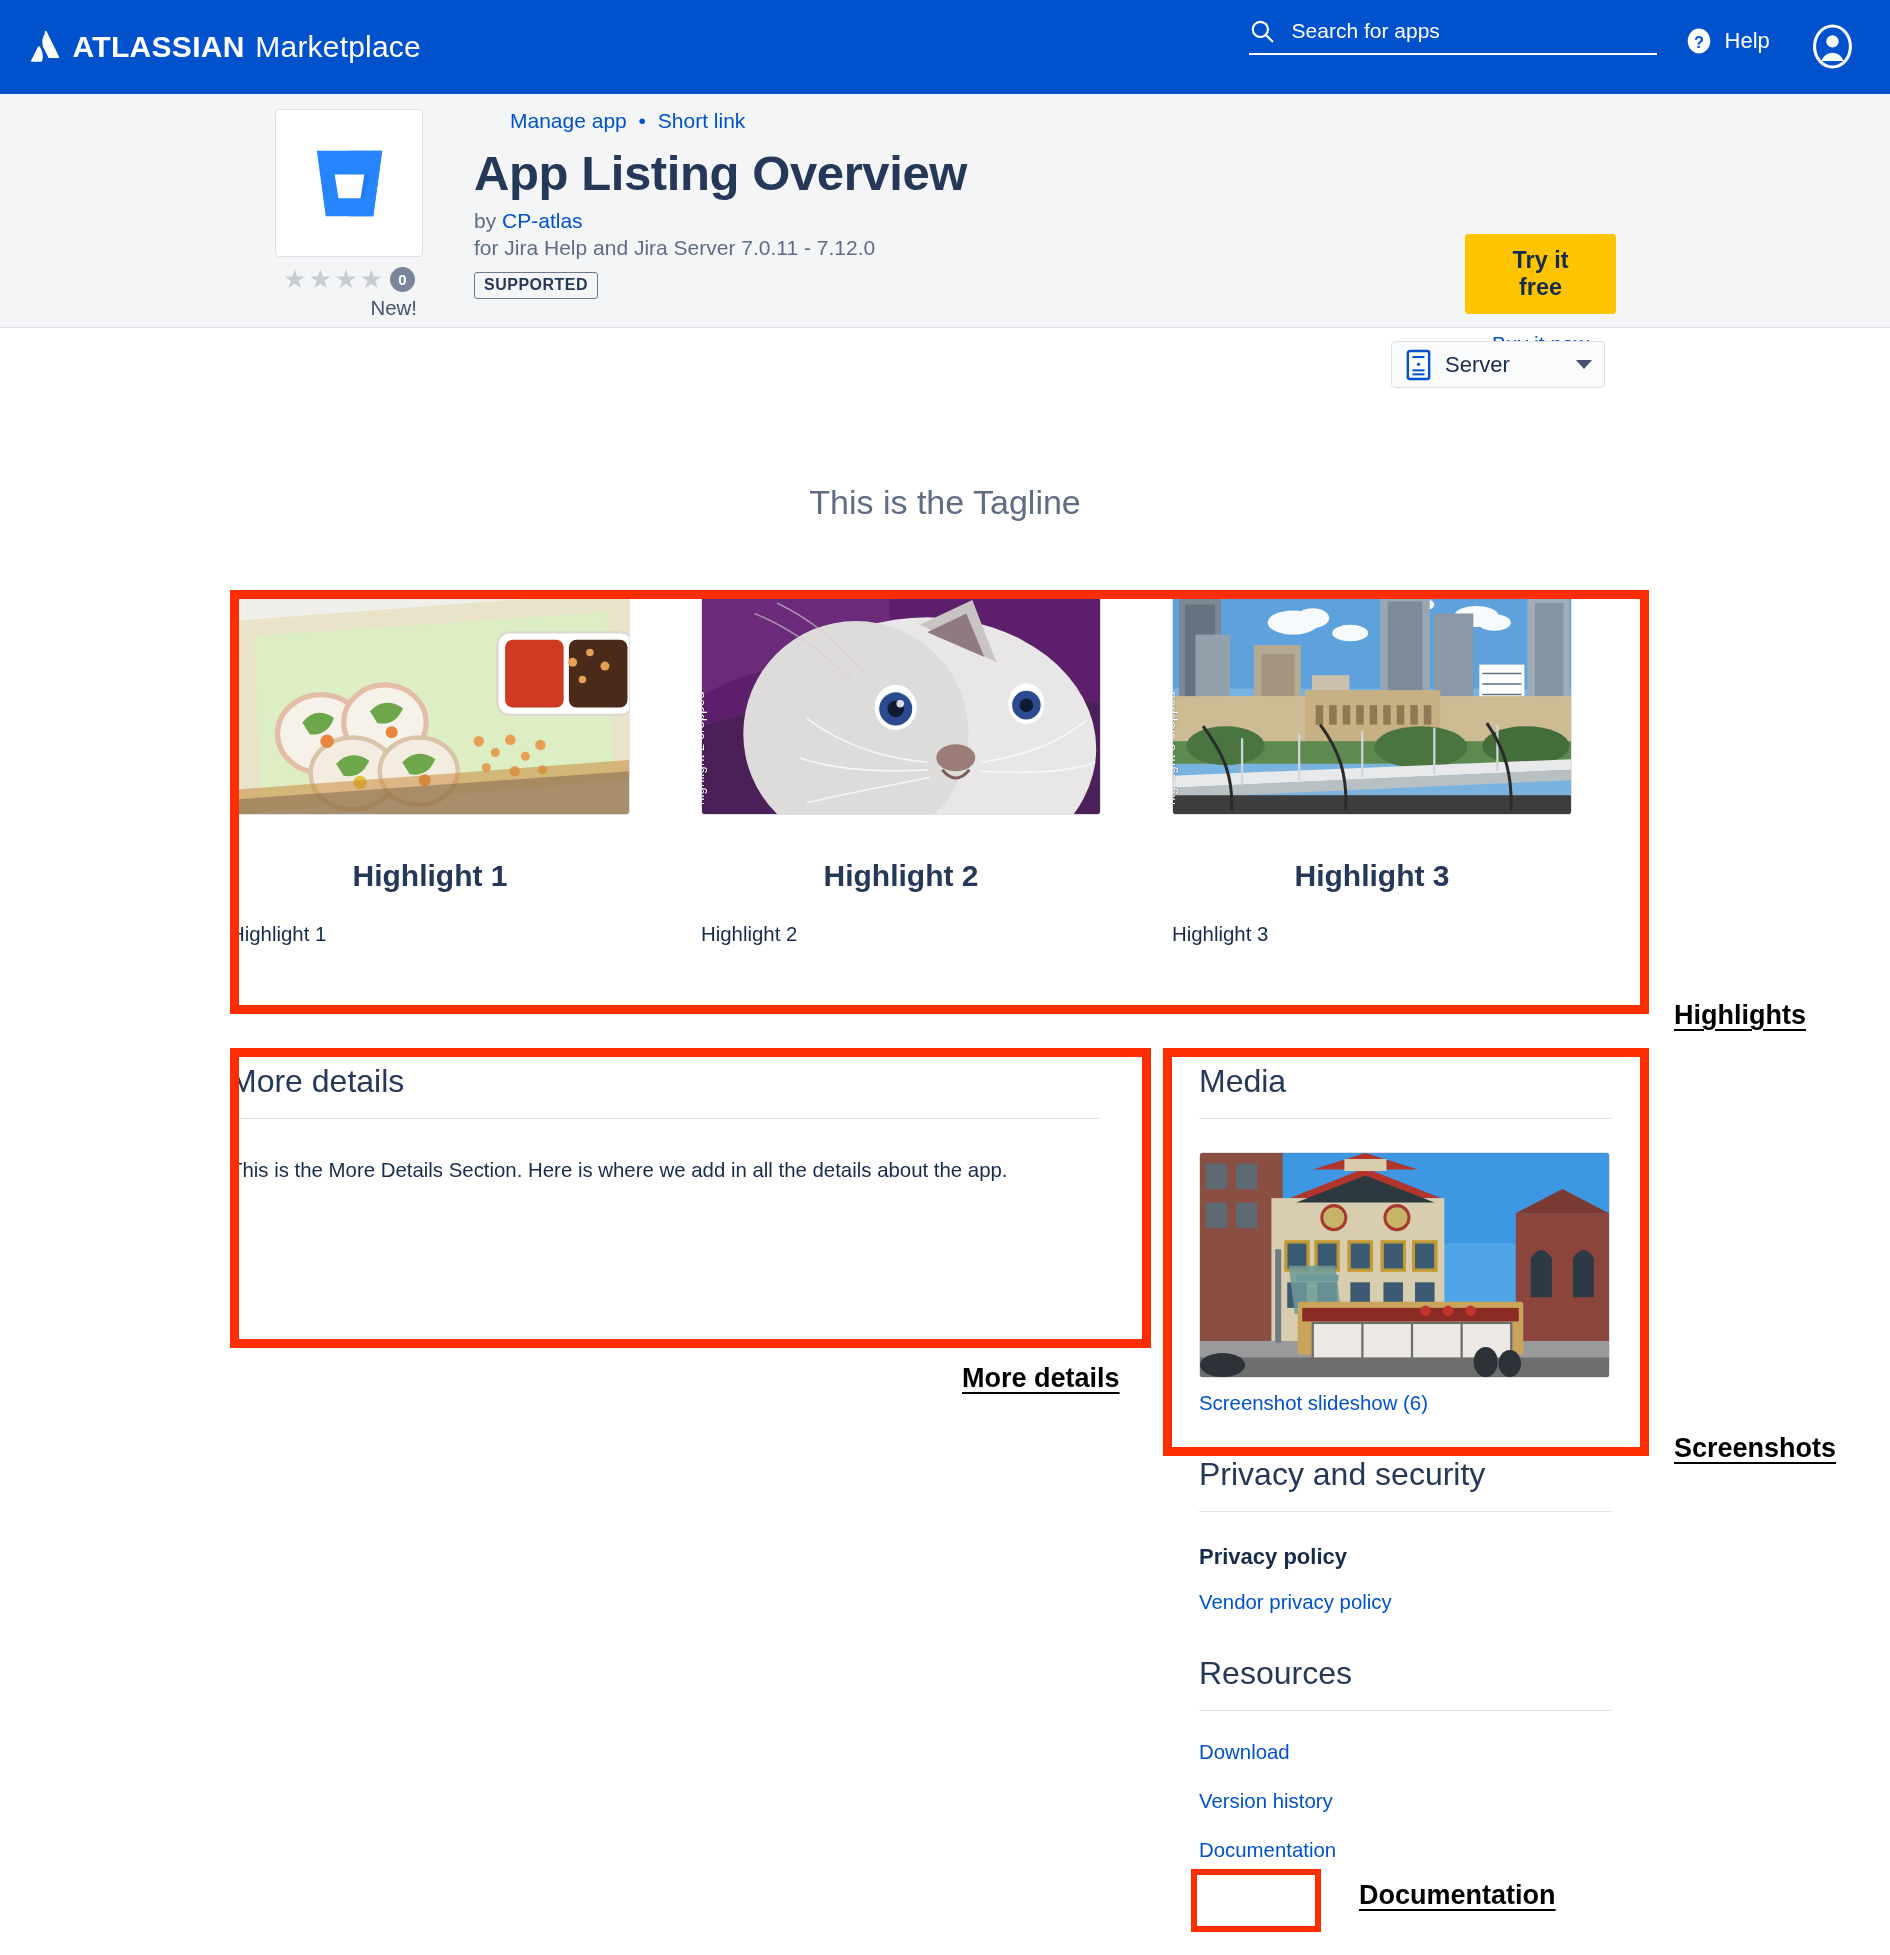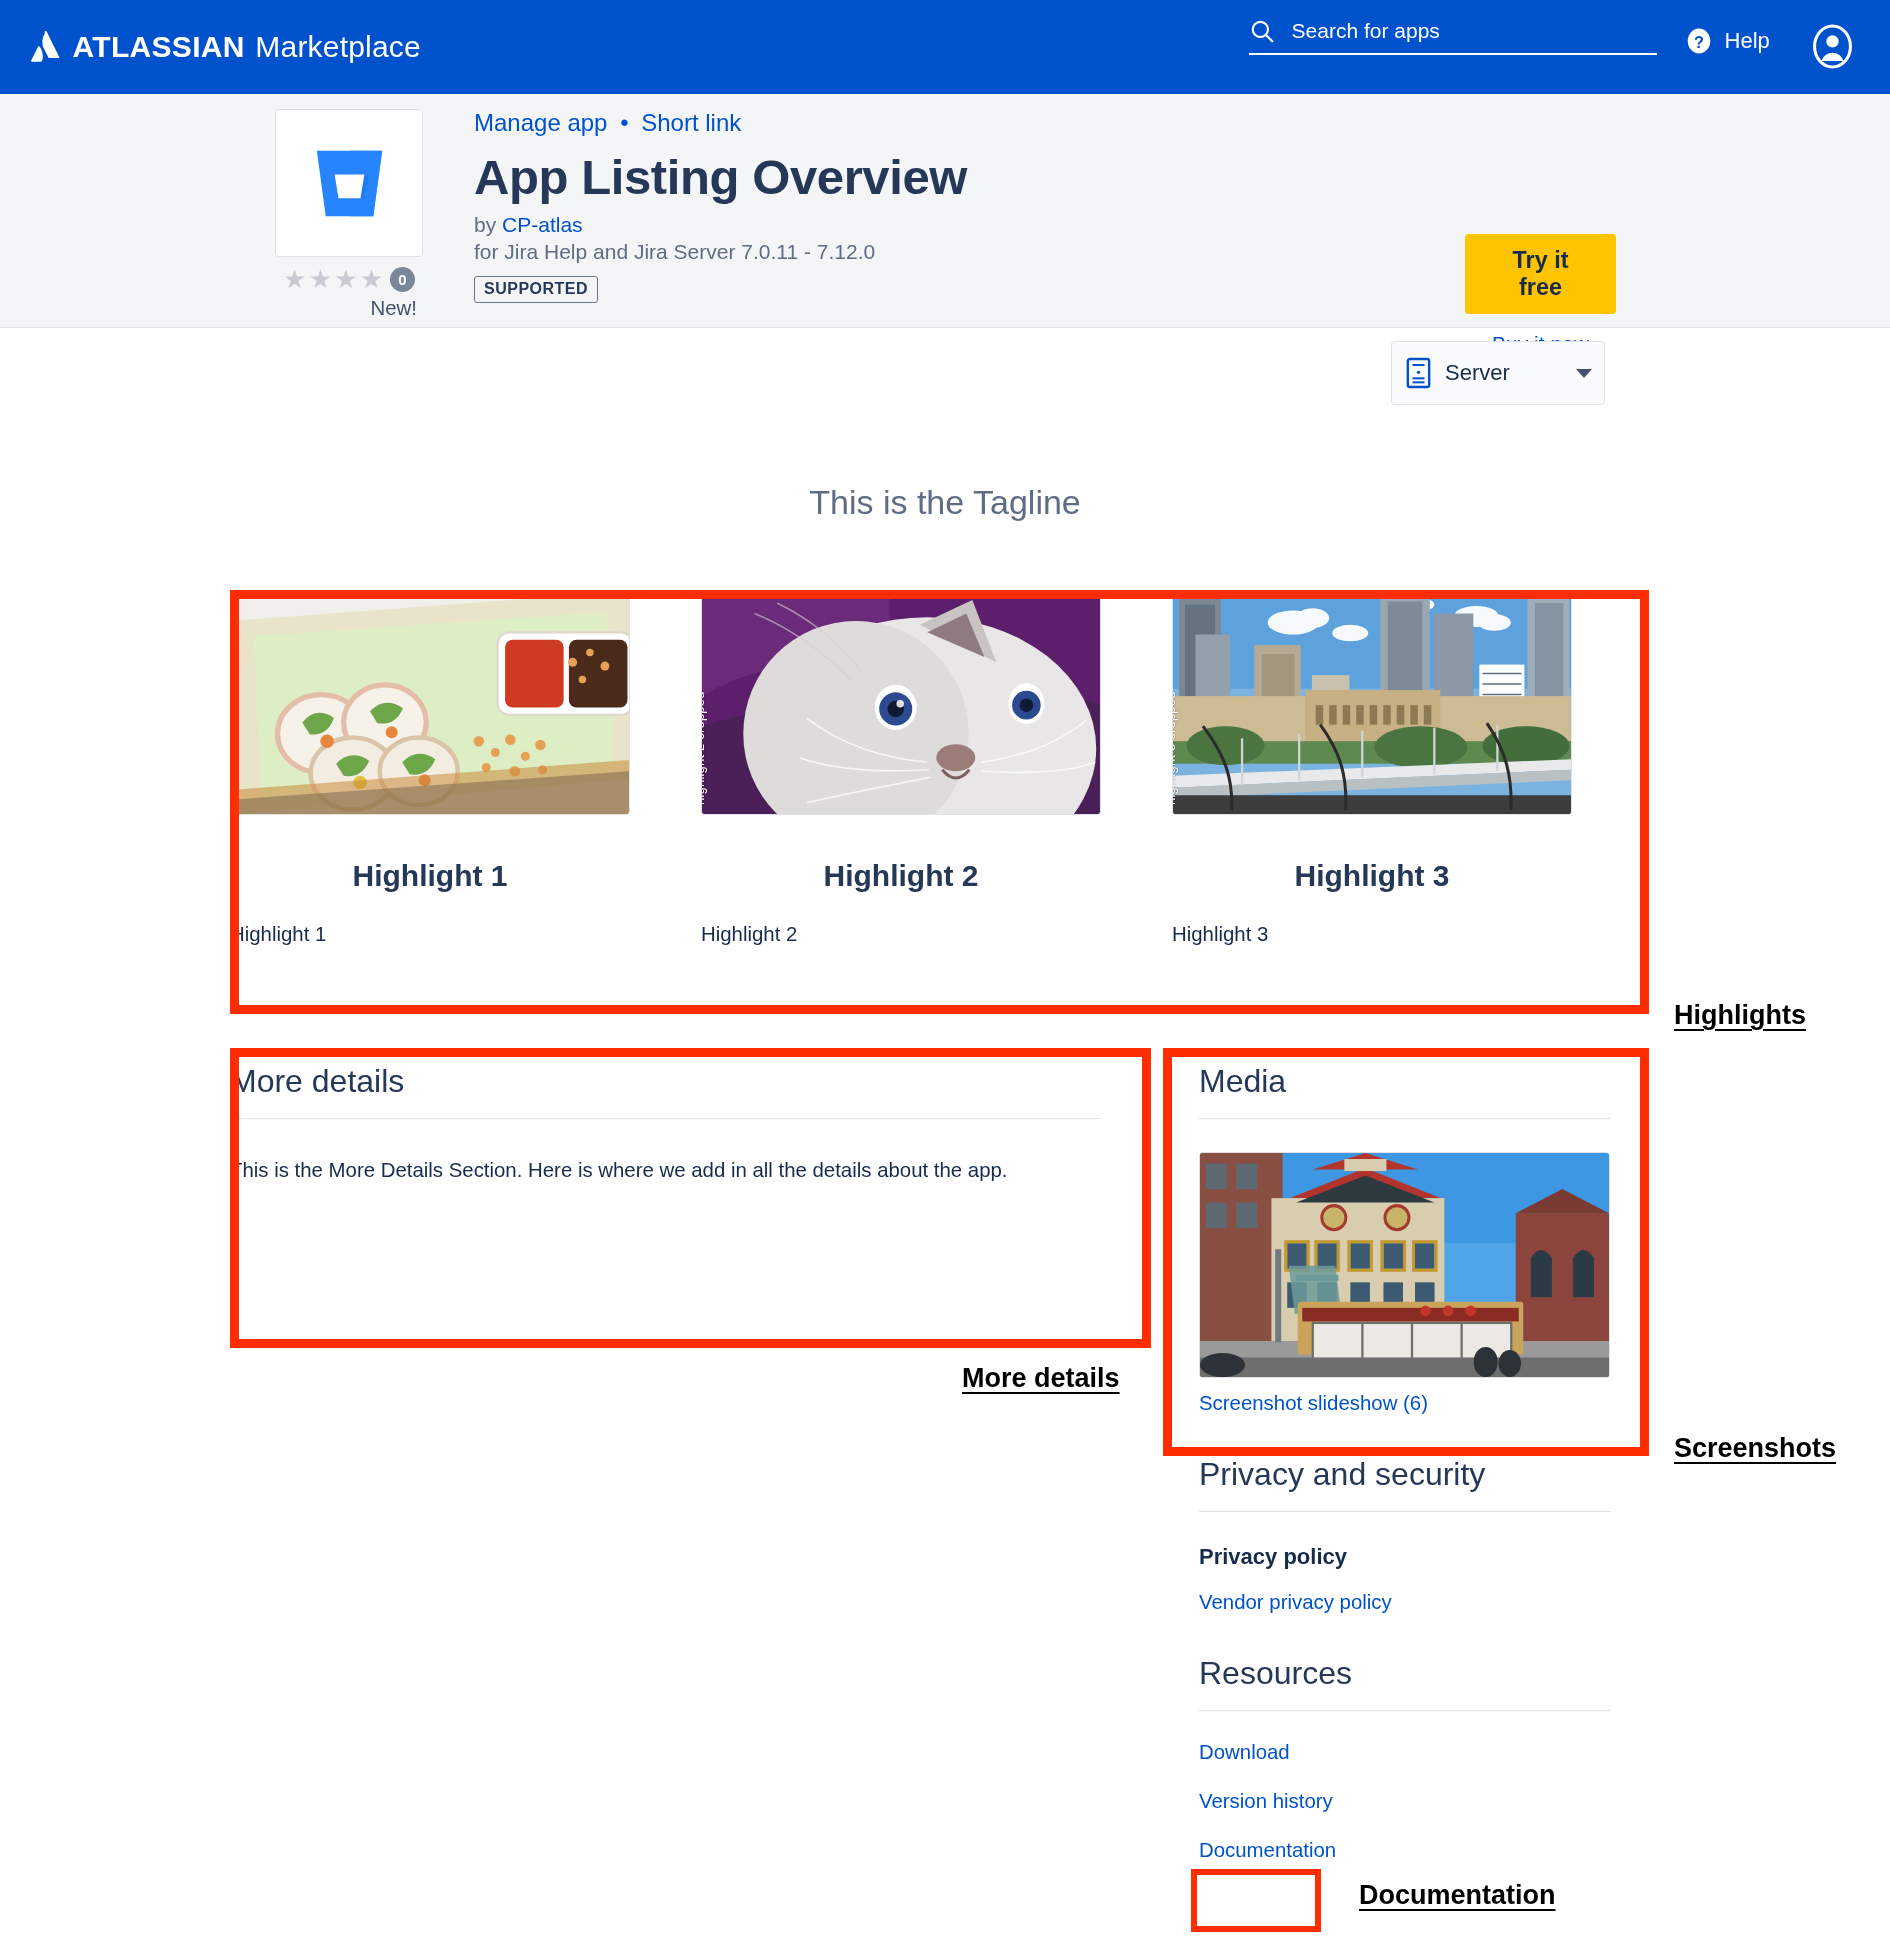--- a/index.html
+++ b/index.html
@@ -62,21 +62,21 @@
   .rating-badge {
     width: 25px; height: 25px; border-radius: 50%; background: #7a869a;
     color: #fff; font-size: 15px; display: flex; align-items: center;
     justify-content: center; margin-left: 4.5px; font-weight: 600;
   }
   .new-label {
     text-align: right; color: #42526e; font-size: 20.4px; margin-top: 4.5px;
     padding-right: 6px;
   }
   .app-meta { position: absolute; left: 474px; top: 15px; }
-  .manage-row { font-size: 24px; color: #0052cc; margin-bottom: 13.6px; }
+  .manage-row { font-size: 21px; color: #0052cc; margin-bottom: 13.6px; margin-left: 36px; }
   .manage-row a { color: #0052cc; text-decoration: none; cursor: pointer; }
   .dot-sep { color: #0052cc; margin: 0 6px; }
   .app-title {
     font-size: 49px; font-weight: 600; color: #253858;
     letter-spacing: -0.4px; line-height: 1.08; margin-bottom: 9px;
   }
   .by-line { font-size: 21px; color: #5e6c84; margin-bottom: 3px; }
   .by-line a { color: #0052cc; text-decoration: none; cursor: pointer; }
   .for-line { font-size: 21px; color: #5e6c84; margin-bottom: 12px; }
   .supported-badge {
@@ -105,21 +105,21 @@
     font-size: 23.4px; color: #42526e; padding: 21px 21px 0 21px;
     cursor: pointer; position: relative; white-space: nowrap;
   }
   .tab.active { color: #0052cc; font-weight: 400; }
   .tab.active::after {
     content: ""; position: absolute; left: 21px; right: 21px; bottom: 0;
     height: 4.5px; background: #0052cc;
   }
   .hosting-select {
     position: absolute; left: 1391px; top: 341px;
-    width: 214px; height: 64px; border: 0.8px solid #dfe1e6;
+    width: 214px; height: 47px; border: 0.8px solid #dfe1e6;
     border-radius: 3.8px; background: #fafbfc; display: flex;
     align-items: center; padding: 0 12px; gap: 12px; cursor: pointer;
   }
   .hosting-label { font-size: 22px; color: #172b4d; flex: 1; }
   .caret { width: 0; height: 0; border-left: 8.3px solid transparent;
            border-right: 8.3px solid transparent; border-top: 9px solid #42526e; }
 
   
   .tagline {
     position: absolute; left: 0; top: 483px; width: 1890px;

